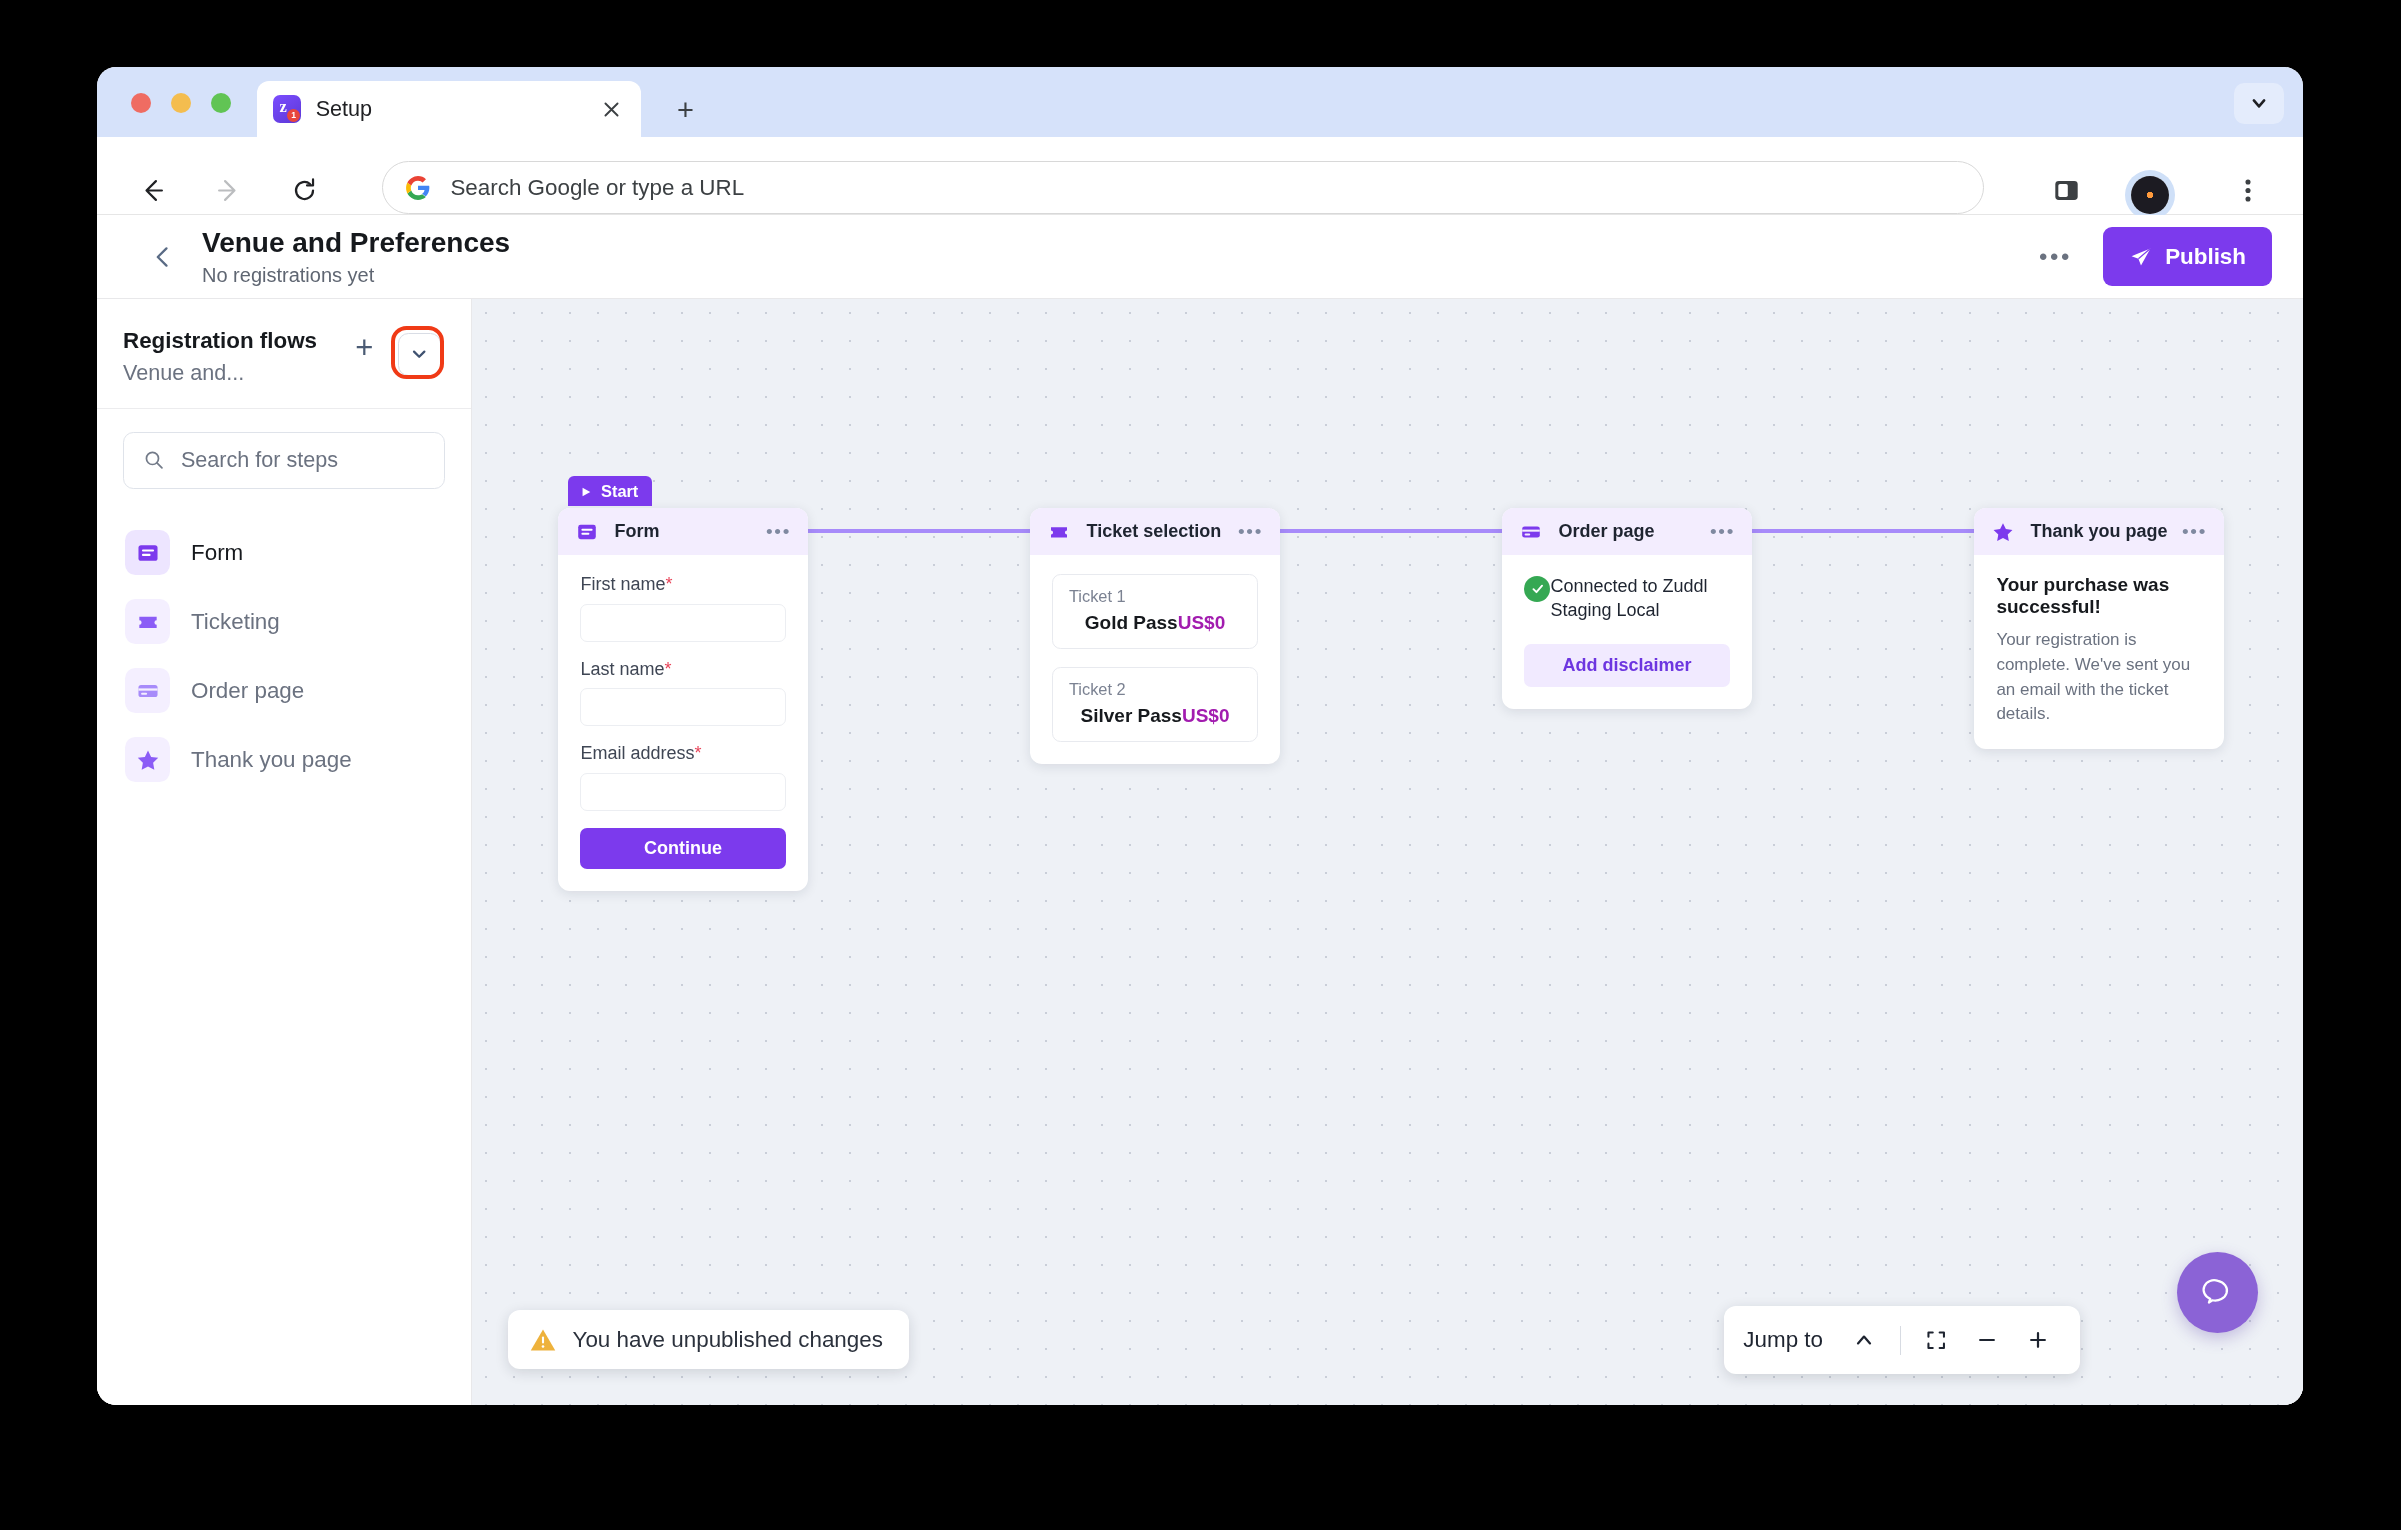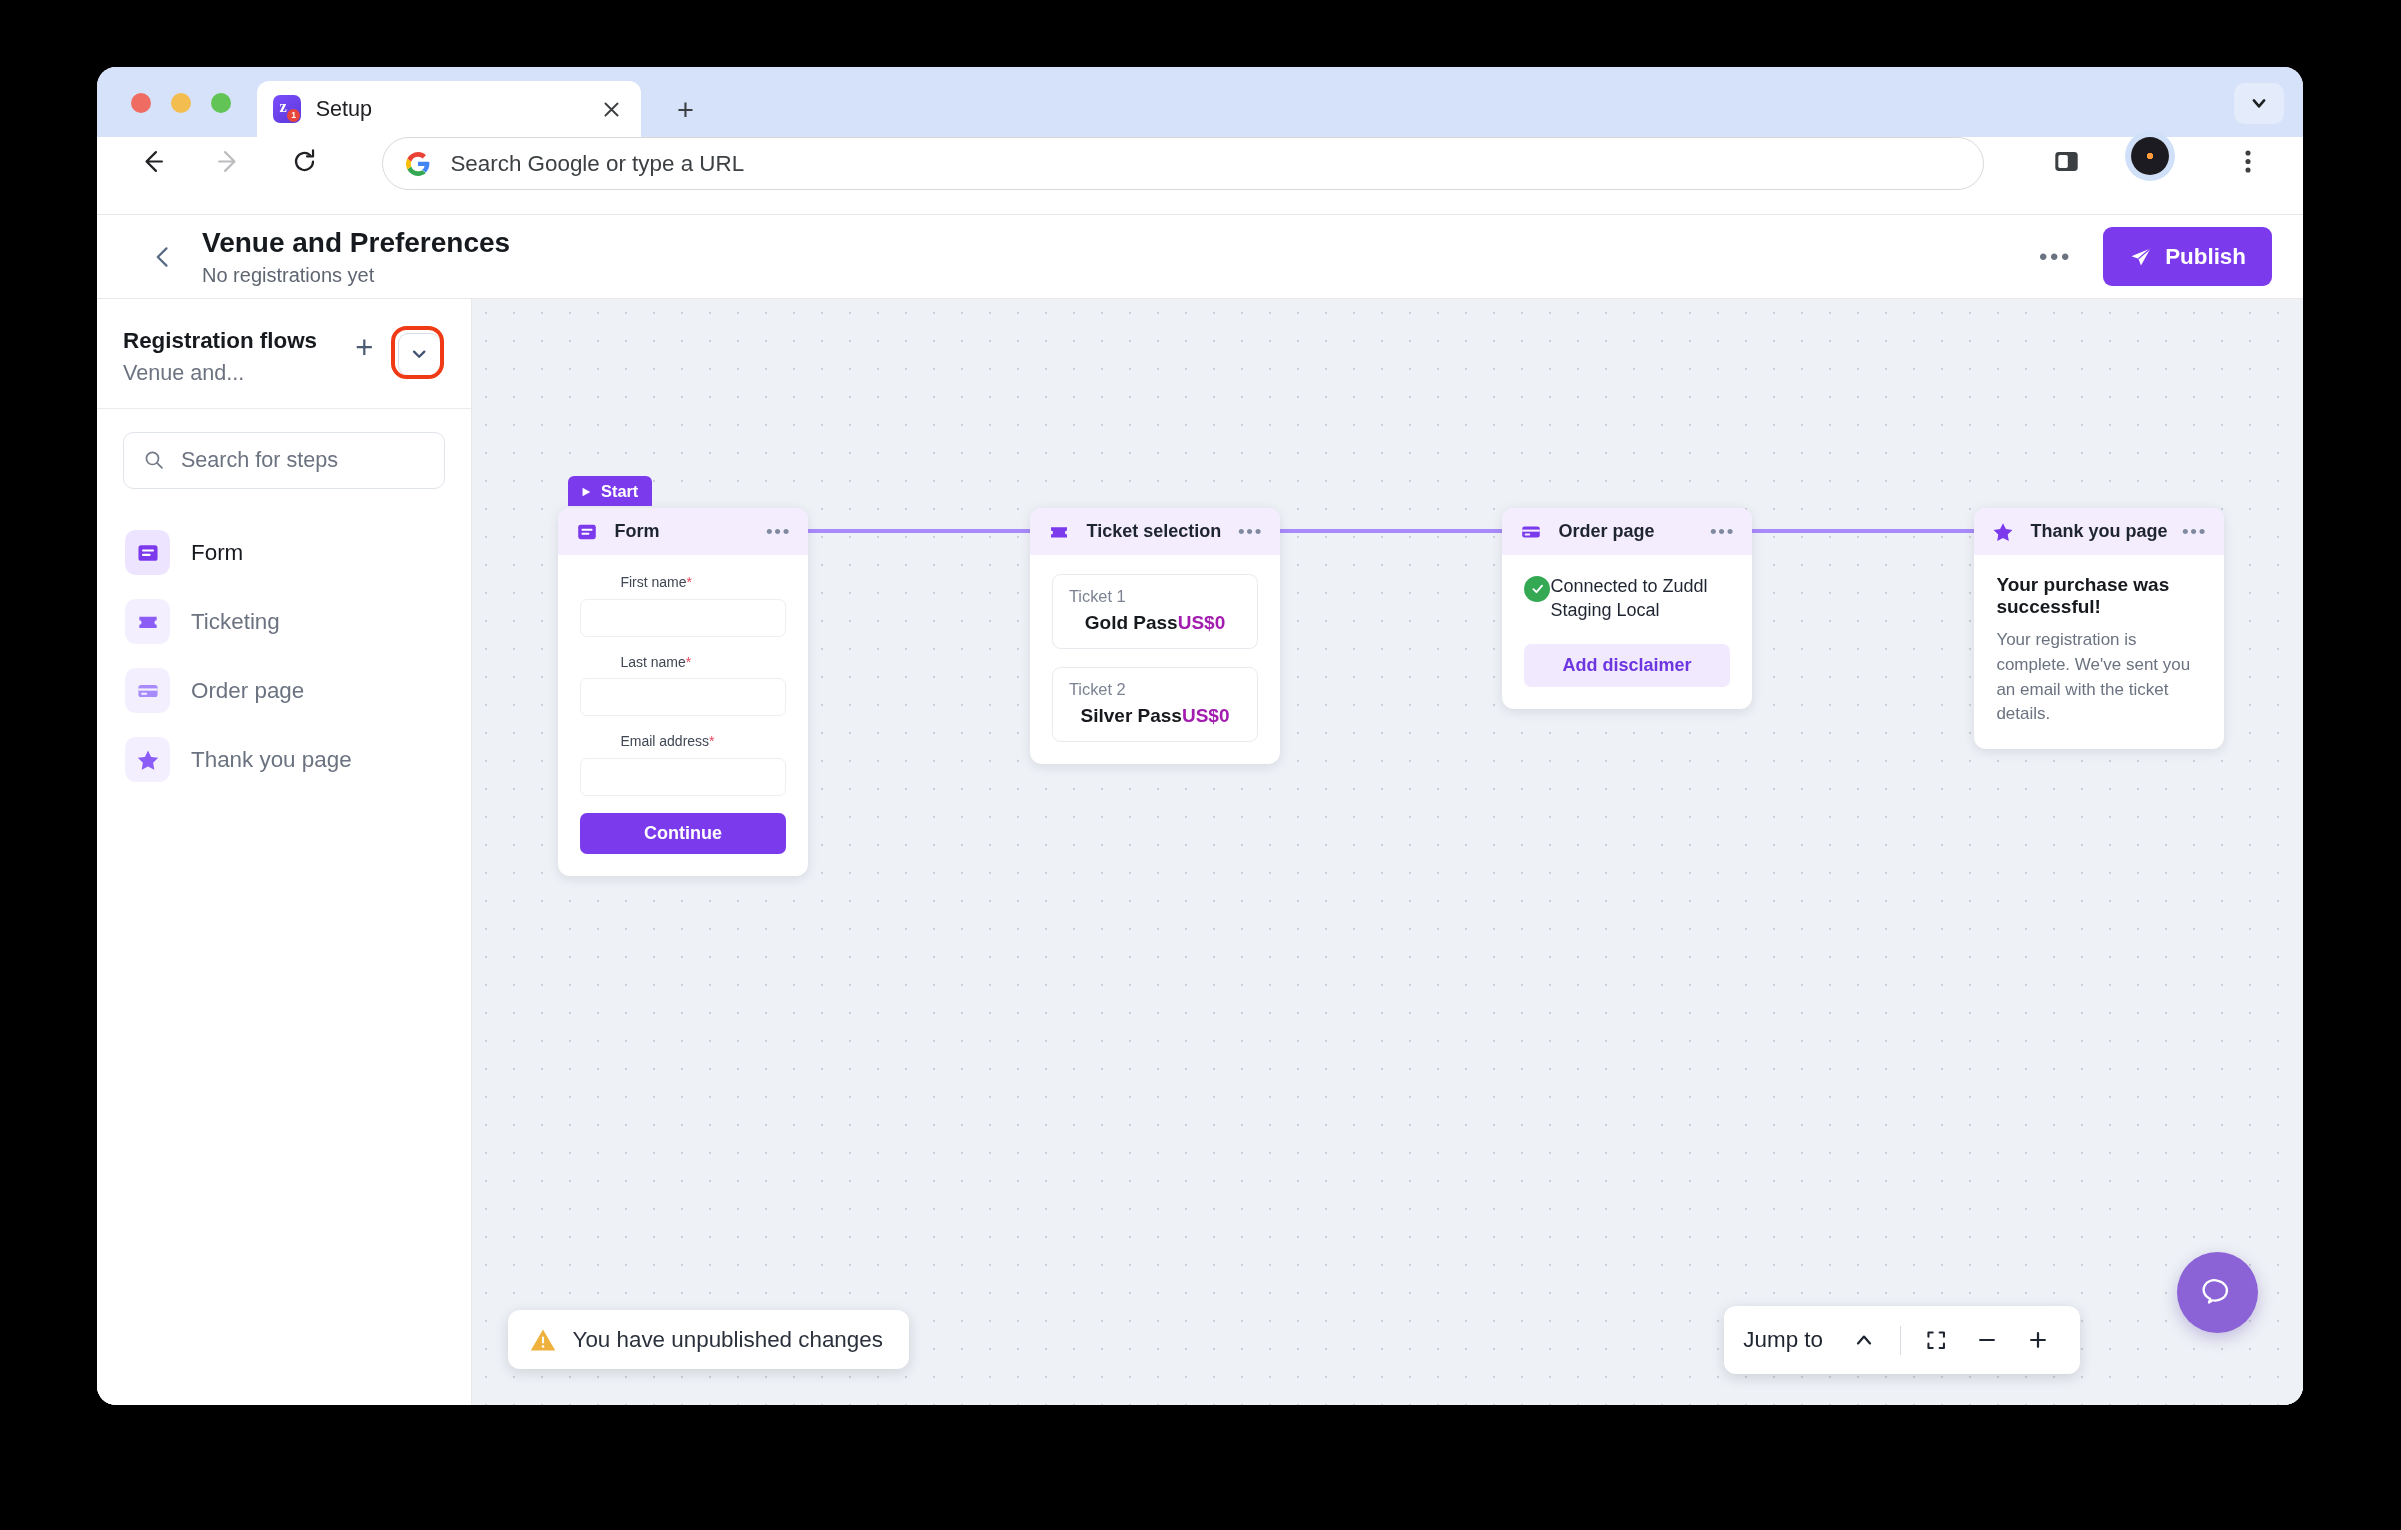--- a/index.html
+++ b/index.html
@@ -125,21 +125,21 @@
     border-radius: 10.4px;
     display: flex; align-items: center; justify-content: center;
   }
 
   
   .toolbar {
     position: relative;
     height: 78px;
     background: #ffffff;
     display: flex;
-    align-items: flex-start;
+    align-items: flex-end;
     padding: 0 31px;
     box-sizing: border-box;
     border-bottom: 0.9px solid #e6e6e6;
     gap: 28px;
   }
   .nav-btn {
     width: 48px; height: 48px;
     display: flex; align-items: center; justify-content: center;
     flex: 0 0 auto;
     border-radius: 50%;
@@ -388,24 +388,23 @@
   }
   .node-head .nh-dots {
     color: #7f89a0;
     font-size: 19px;
     letter-spacing: 1.7px;
     line-height: 0.5;
   }
   .node-body { padding: 19px 22.4px 22.4px 22.4px; }
 
   .field-label {
-    font-size: 14px;
+    font-size: 18px;
     color: #3f4654;
     margin-bottom: 8.6px;
-    margin-left: 40px;
   }
   .req { color: #e8455a; }
   .field-input {
     height: 36px;
     border: 1.3px solid #eceef2;
     border-radius: 7px;
     margin-bottom: 17px;
   }
   .continue-btn {
     margin-top: 12px;

